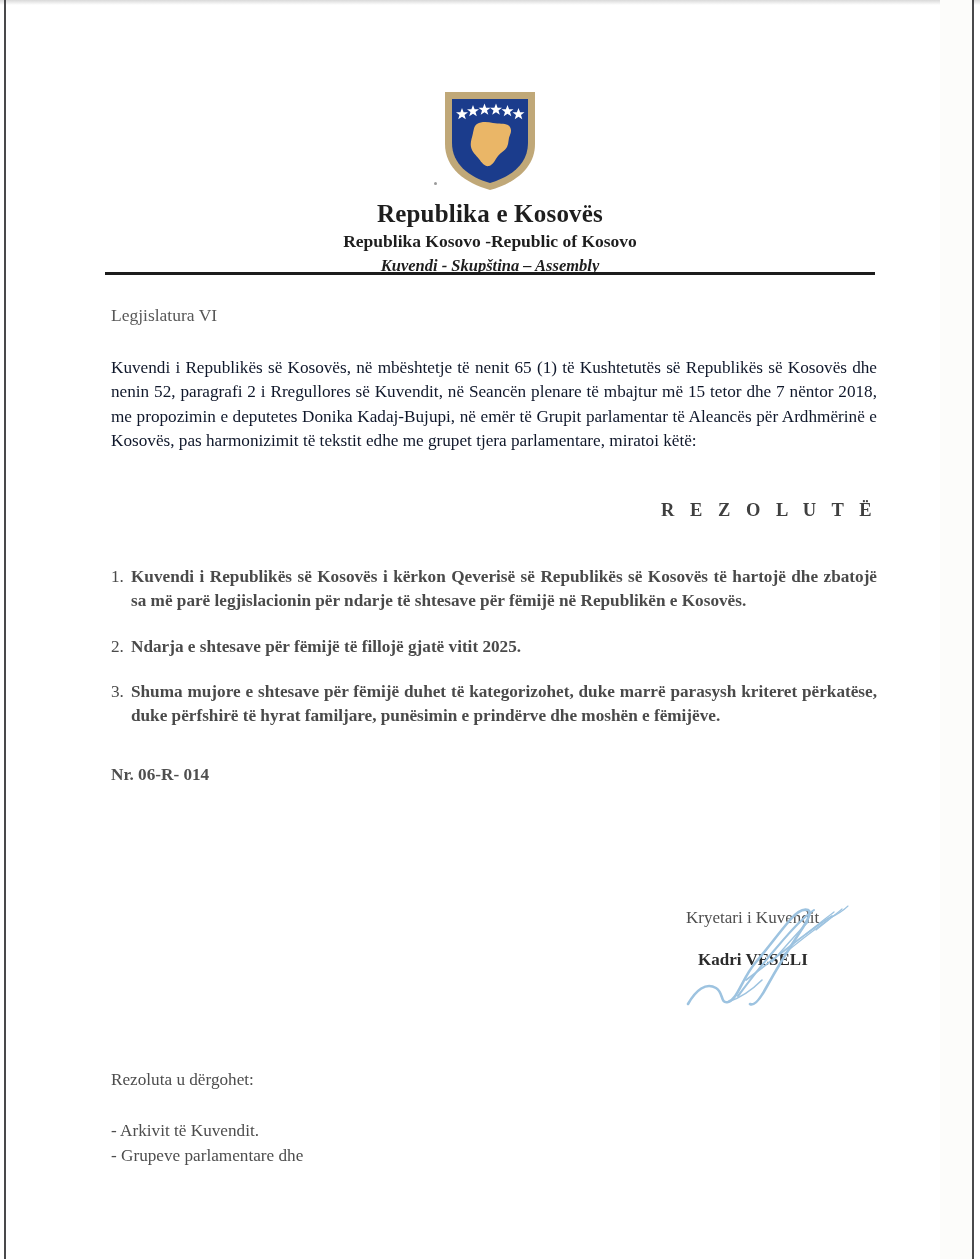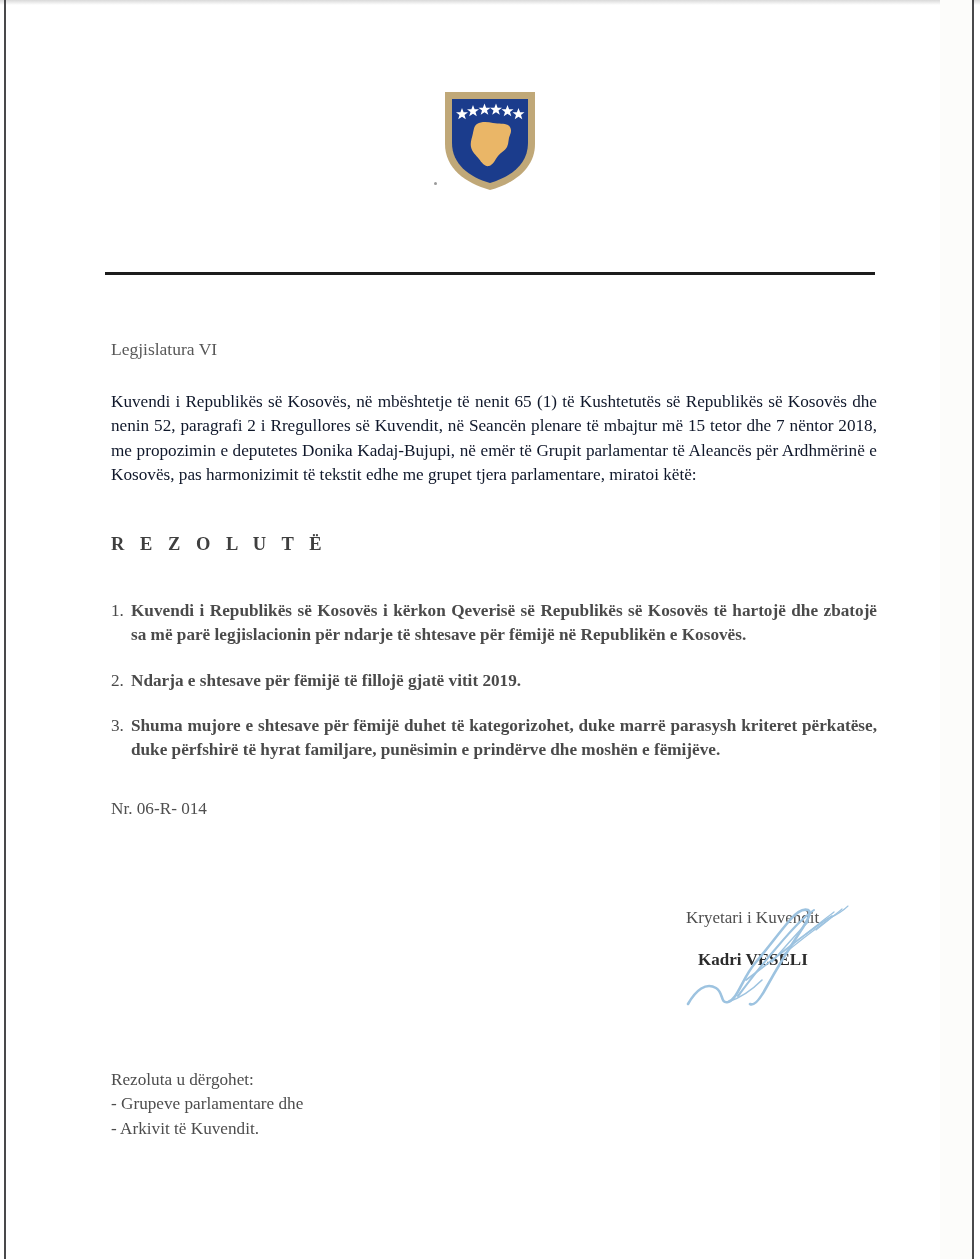--- a/index.html
+++ b/index.html
@@ -116,35 +116,34 @@
     left: 111px;
     top: 305px;
     width: 766px;
     color: #4d4d4d;
   }
   .meta-line {
     font-size: 17.5px;
     line-height: 1.2;
     margin-bottom: 22px;
     color: #585858;
-    margin-top: 34px;
   }
   .meta-line:last-of-type { margin-bottom: 0; }
 
   .preamble {
     margin-top: 30px;
     font-size: 17.2px;
     line-height: 1.42;
     text-align: justify;
     color: #0f172a;
   }
 
   .resolution-title {
     margin-top: 46px;
-    text-align: left;
+    text-align: right;
     font-size: 18.5px;
     font-weight: bold;
     letter-spacing: 5.5px;
     color: #3f3f3f;
   }
 
   .items {
     margin-top: 44px;
   }
   .item {
@@ -159,20 +158,21 @@
     width: 20px;
   }
   .item-text {
     flex: 1 1 auto;
     text-align: justify;
     font-weight: bold;
   }
 
   .refblock {
     margin-top: 36px;
+    font-weight: bold;
   }
   .ref-line {
     font-size: 17.2px;
     line-height: 1.2;
     color: #4f4f4f;
     margin-bottom: 22px;
   }
 
   
   .signature-block {
@@ -212,20 +212,21 @@
   .distribution {
     position: absolute;
     left: 111px;
     top: 1070px;
     width: 500px;
     color: #4d4d4d;
   }
   .dist-title {
     font-size: 17.2px;
     line-height: 1.2;
+    margin-bottom: 27px;
   }
   .dist-item {
     font-size: 17.2px;
     line-height: 1.47;
   }
 </style>
 </head>
 <body>
 
 <div class="page">
@@ -248,37 +249,42 @@
         <polygon points="77.5,22 79.1,26.2 83.5,26.3 80,29 81.3,33.3 77.5,30.7 73.7,33.3 75,29 71.5,26.3 75.9,26.2"></polygon>
       </g>
       <path d="M36 38 C41 35 47 36 52 37 C58 38 63 37 67 39 C70 41 71 45 69 49
                C67 53 68 57 66 61 C64 65 60 66 57 70 C54 74 52 79 48 80
                C44 81 41 77 38 73 C35 69 31 66 30 61 C29 56 31 52 32 47
                C33 43 33 40 36 38 Z" fill="#eab667"></path>
     </svg>
   </div>
   <div class="emblem-speck"></div>
 
+  <div class="header">
+    <div class="line1">Republika e Kosovës</div>
+    <div class="line2">Republika Kosovo -Republic of Kosovo</div>
+    <div class="line3">Kuvendi - Skupština – Assembly</div>
+  </div>
   <div class="rule"></div>
 
   <div class="body-text">
     <div class="meta-line">Legjislatura VI</div>
 
     <p class="preamble">Kuvendi i Republikës së Kosovës, në mbështetje të nenit 65 (1) të Kushtetutës së Republikës së Kosovës dhe nenin 52, paragrafi 2 i Rregullores së Kuvendit, në Seancën plenare të mbajtur më 15 tetor dhe 7 nëntor 2018, me propozimin e deputetes Donika Kadaj-Bujupi, në emër të Grupit parlamentar të Aleancës për Ardhmërinë e Kosovës, pas harmonizimit të tekstit edhe me grupet tjera parlamentare, miratoi këtë:</p>
 
     <div class="resolution-title">R E Z O L U T Ë</div>
 
     <div class="items">
       <div class="item">
         <span class="item-num">1.</span>
         <span class="item-text">Kuvendi i Republikës së Kosovës i kërkon Qeverisë së Republikës së Kosovës të hartojë dhe zbatojë sa më parë legjislacionin për ndarje të shtesave për fëmijë në Republikën e Kosovës.</span>
       </div>
       <div class="item">
         <span class="item-num">2.</span>
-        <span class="item-text">Ndarja e shtesave për fëmijë të fillojë gjatë vitit 2019.</span>
+        <span class="item-text">Ndarja e shtesave për fëmijë të fillojë gjatë vitit 2025.</span>
       </div>
       <div class="item">
         <span class="item-num">3.</span>
         <span class="item-text">Shuma mujore e shtesave për fëmijë duhet të kategorizohet, duke marrë parasysh kriteret përkatëse, duke përfshirë të hyrat familjare, punësimin e prindërve dhe moshën e fëmijëve.</span>
       </div>
     </div>
 
     <div class="refblock">
       <div class="ref-line">Nr. 06-R- 014</div>
     </div>
@@ -299,17 +305,17 @@
         <path d="M126 30 C136 22 146 14 154 8" stroke-width="1.3"></path>
         <path d="M136 26 C146 18 156 10 162 5" stroke-width="1.2"></path>
         <path d="M48 98 C60 94 72 86 82 76" stroke-width="1.6"></path>
         <path d="M150 14 C158 10 164 6 168 2" stroke-width="1.1"></path>
       </g>
     </svg>
   </div>
 
   <div class="distribution">
     <div class="dist-title">Rezoluta u dërgohet:</div>
+    <div class="dist-item">- Arkivit të Kuvendit.</div>
     <div class="dist-item">- Grupeve parlamentare dhe</div>
-    <div class="dist-item">- Arkivit të Kuvendit.</div>
   </div>
 
 </div>
 
 </body></html>

